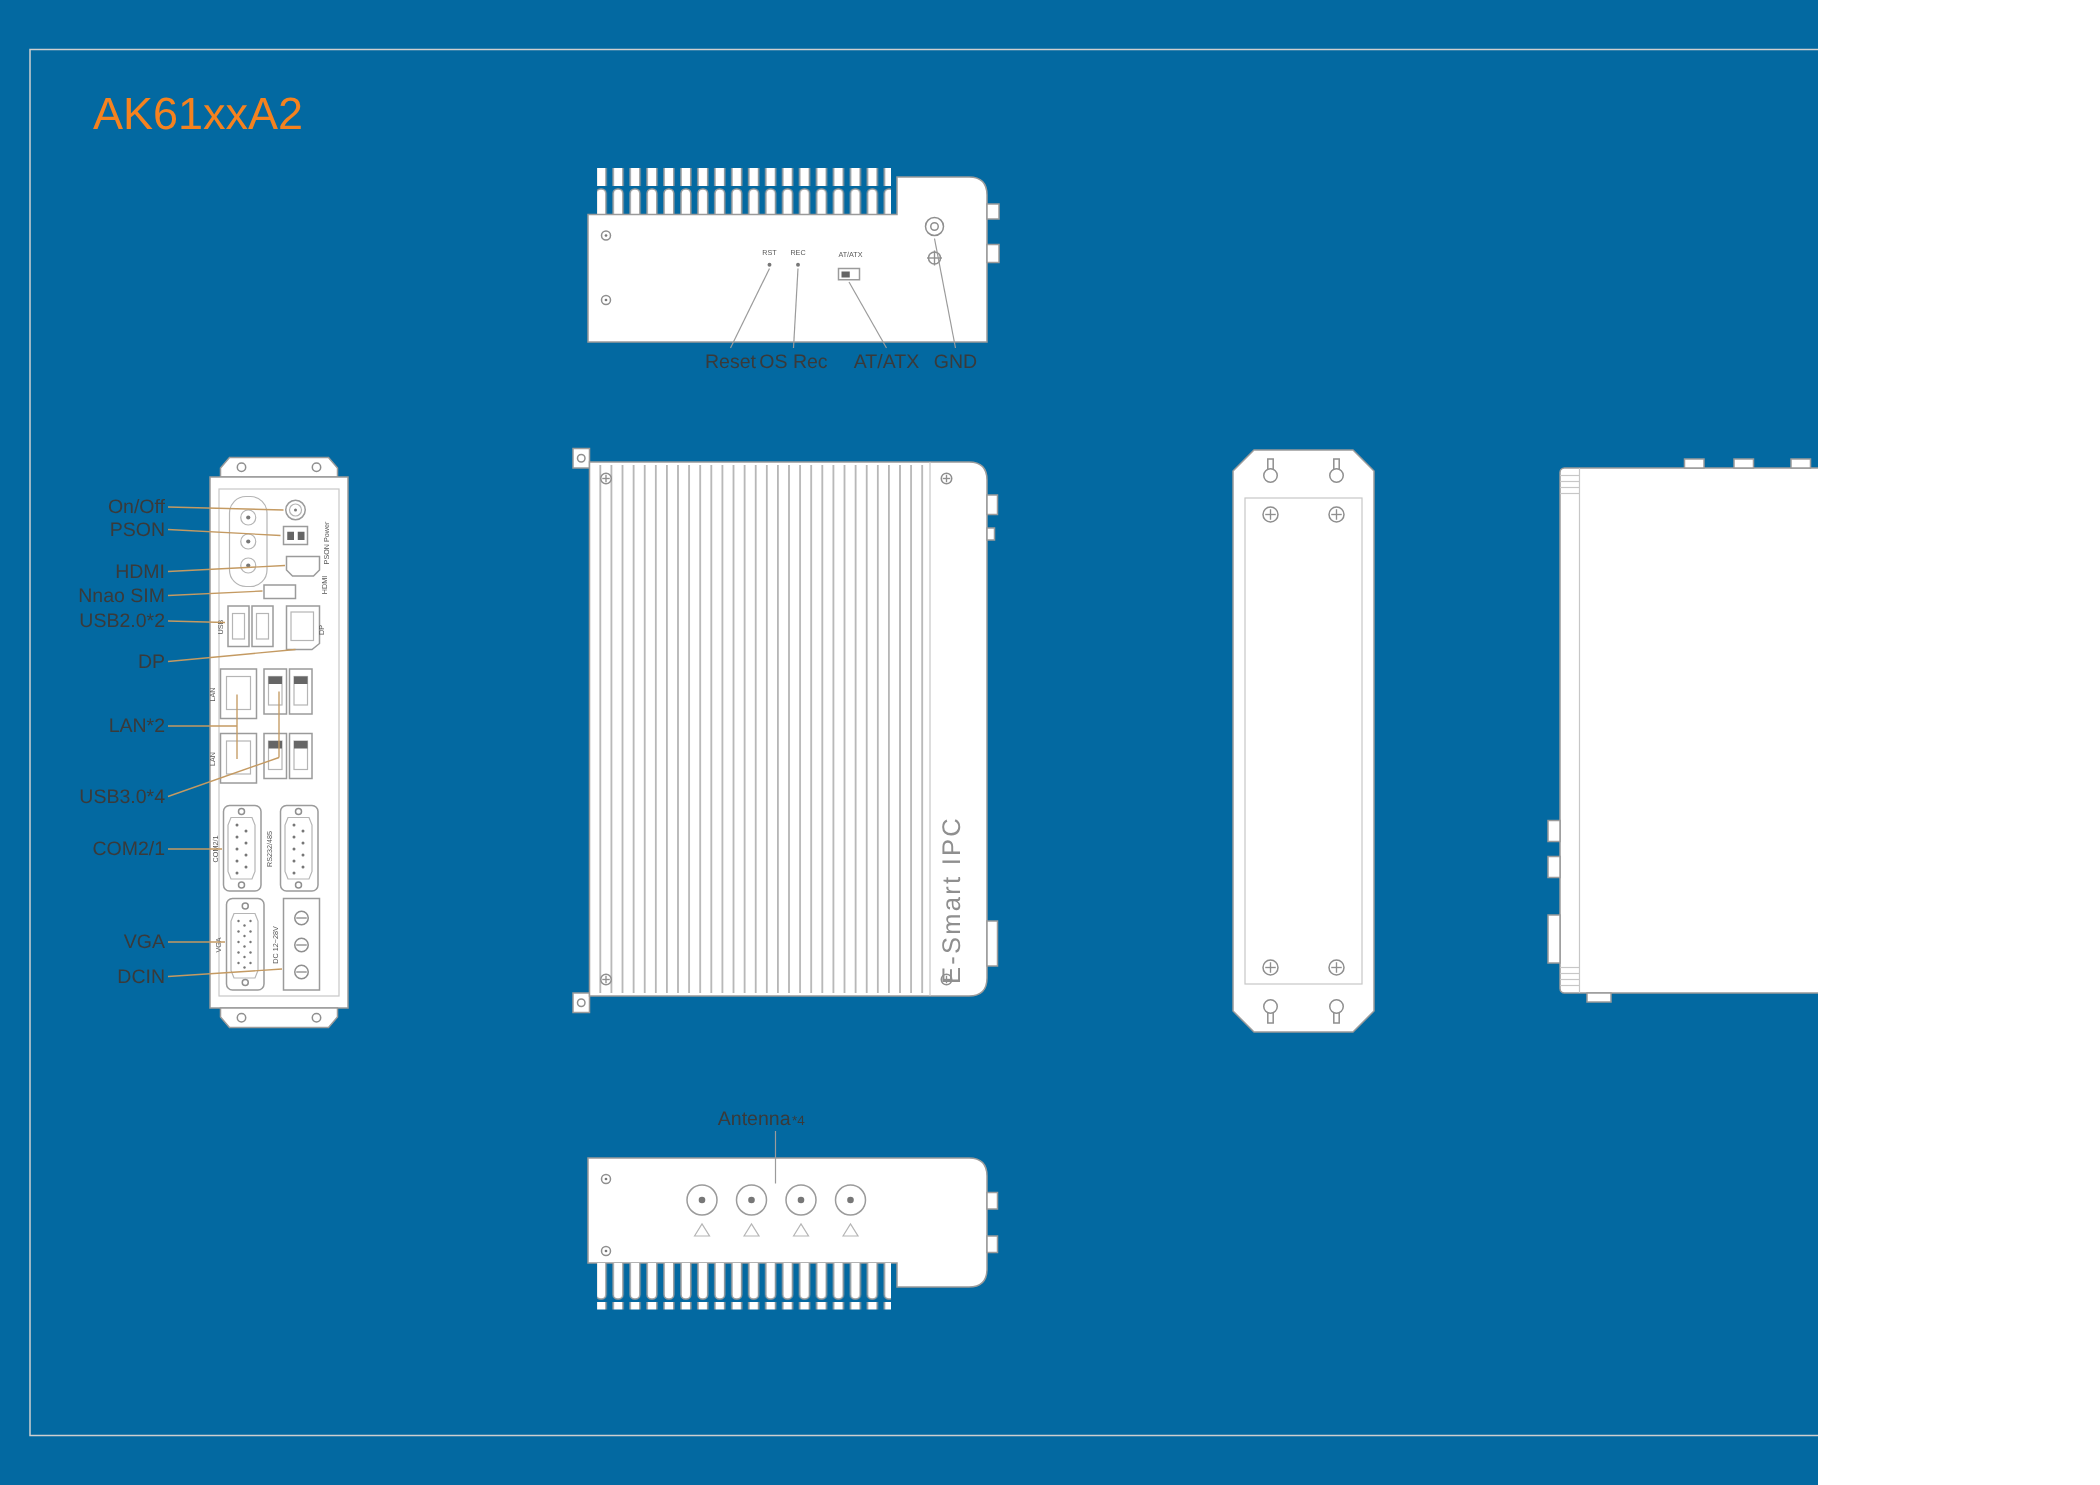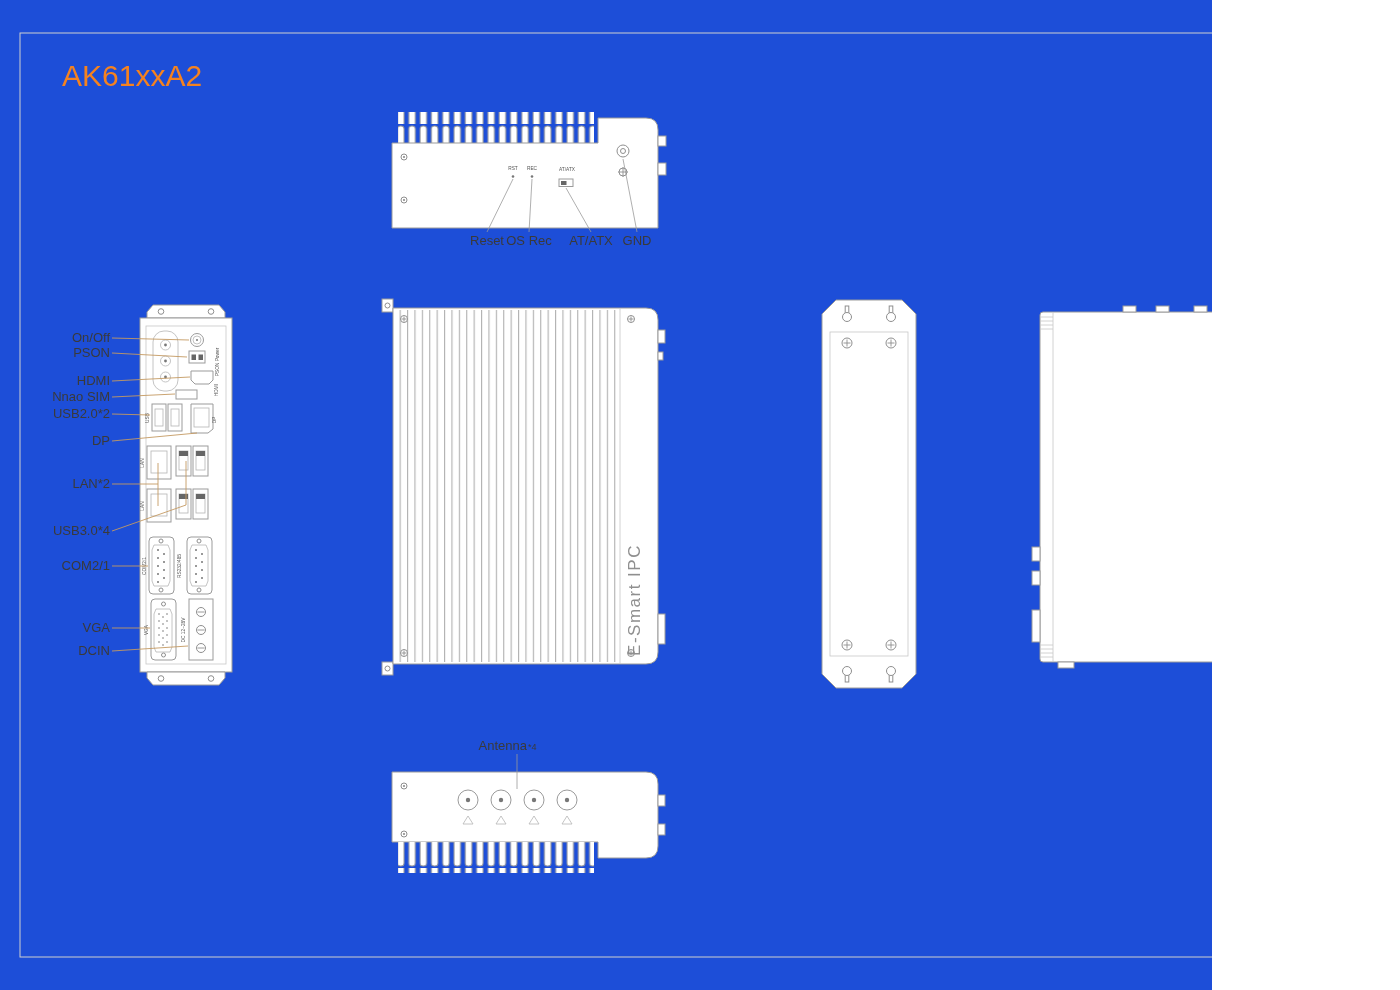--- a/index.html
+++ b/index.html
@@ -1,16 +1,16 @@
 <!DOCTYPE html>
 <html><head>
 <meta charset="utf-8">
 <style>
   html,body{margin:0;padding:0;background:#ffffff;}
-  .canvas{width:1212px;height:990px;position:relative;background:#1d4ed8;overflow:hidden;}
+  .canvas{width:1212px;height:990px;position:relative;background:#0369a1;overflow:hidden;}
   svg text{font-family:"Liberation Sans","DejaVu Sans",sans-serif;}
   .title{font-size:30px;fill:#f5821f;}
   .callout{font-size:13px;fill:#3a3a3a;}
   .sub{font-size:9px;fill:#3a3a3a;}
   .tiny{font-size:4.8px;fill:#555;}
   .brand{font-size:17px;fill:#8f8f8f;letter-spacing:1.5px;}
   .outline{fill:#ffffff;stroke:#9b9b9b;stroke-width:1;}
   .thin{fill:none;stroke:#b5b5b5;stroke-width:0.8;}
   .seam{stroke:#c7c7c7;stroke-width:0.8;fill:none;}
   .screw{fill:#ffffff;stroke:#8f8f8f;stroke-width:1;}

